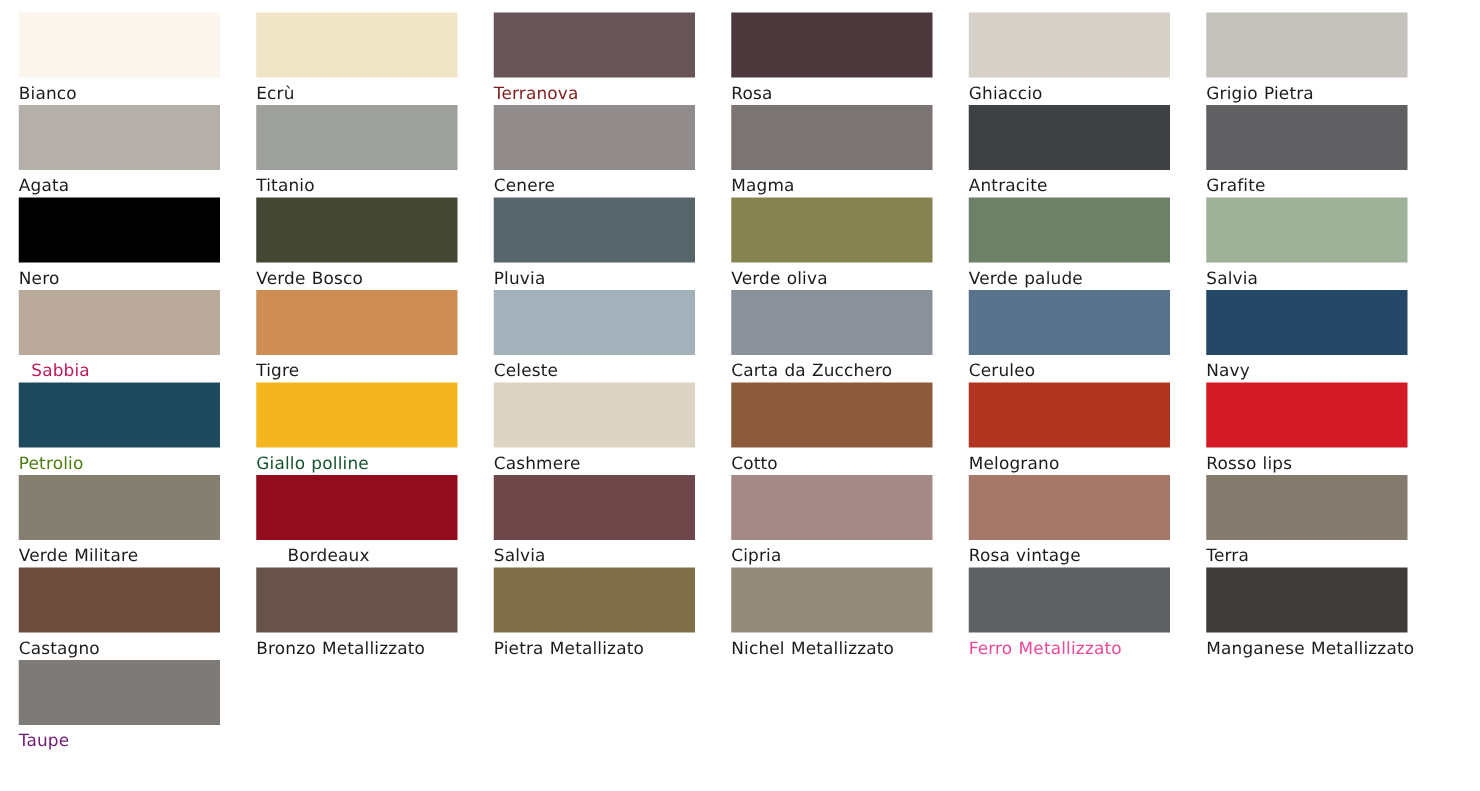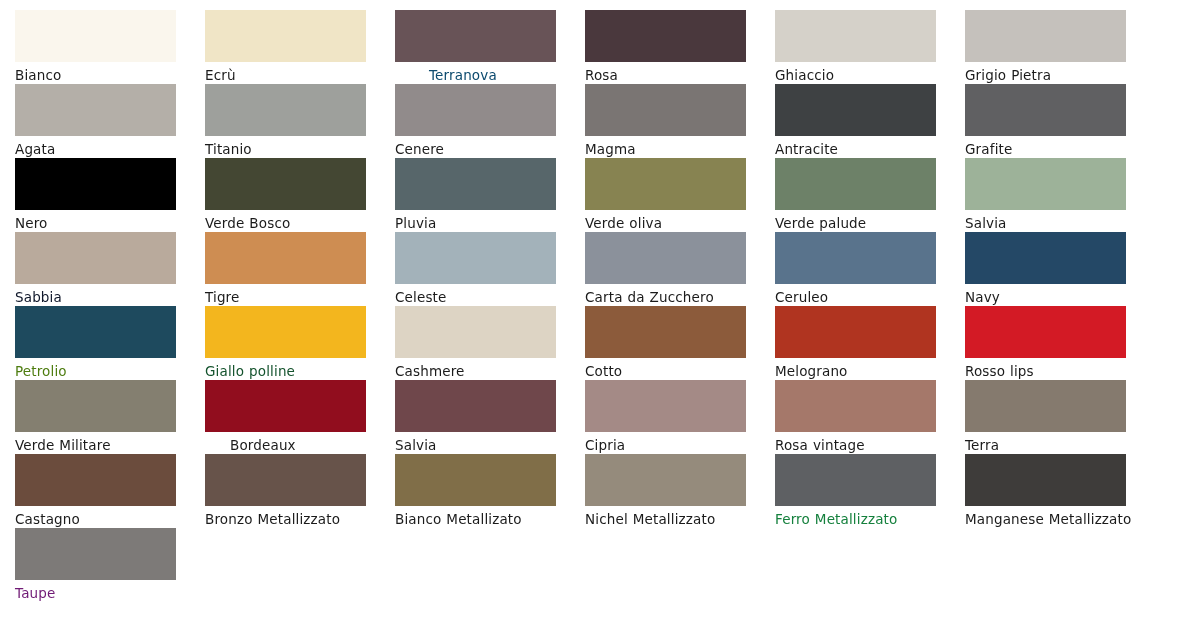--- a/index.html
+++ b/index.html
@@ -62,21 +62,21 @@
     <div class="swatch-cell">
       <span class="swatch-chip" style="background-color: rgb(250, 246, 237);"></span>
       <span class="swatch-label" style="color: rgb(27, 27, 27);">Bianco</span>
     </div>
     <div class="swatch-cell">
       <span class="swatch-chip" style="background-color: rgb(240, 229, 198);"></span>
       <span class="swatch-label" style="color: rgb(27, 27, 27);">Ecrù</span>
     </div>
     <div class="swatch-cell">
       <span class="swatch-chip" style="background-color: rgb(104, 83, 87);"></span>
-      <span class="swatch-label" style="color: #0c4a6e; margin-left: 34px;">Terranova</span>
+      <span class="swatch-label" style="color: #7f1d1d;">Terranova</span>
     </div>
     <div class="swatch-cell">
       <span class="swatch-chip" style="background-color: rgb(74, 56, 61);"></span>
       <span class="swatch-label" style="color: rgb(27, 27, 27);">Rosa</span>
     </div>
     <div class="swatch-cell">
       <span class="swatch-chip" style="background-color: rgb(213, 209, 201);"></span>
       <span class="swatch-label" style="color: rgb(27, 27, 27);">Ghiaccio</span>
     </div>
     <div class="swatch-cell">
@@ -126,21 +126,21 @@
     <div class="swatch-cell">
       <span class="swatch-chip" style="background-color: rgb(109, 129, 104);"></span>
       <span class="swatch-label" style="color: rgb(27, 27, 27);">Verde palude</span>
     </div>
     <div class="swatch-cell">
       <span class="swatch-chip" style="background-color: rgb(157, 178, 153);"></span>
       <span class="swatch-label" style="color: rgb(27, 27, 27);">Salvia</span>
     </div>
     <div class="swatch-cell">
       <span class="swatch-chip" style="background-color: rgb(185, 170, 156);"></span>
-      <span class="swatch-label" style="color: #0f172a;">Sabbia</span>
+      <span class="swatch-label" style="color: #be185d; margin-left: 10px;">Sabbia</span>
     </div>
     <div class="swatch-cell">
       <span class="swatch-chip" style="background-color: rgb(206, 141, 82);"></span>
       <span class="swatch-label" style="color: rgb(27, 27, 27);">Tigre</span>
     </div>
     <div class="swatch-cell">
       <span class="swatch-chip" style="background-color: rgb(163, 178, 186);"></span>
       <span class="swatch-label" style="color: rgb(27, 27, 27);">Celeste</span>
     </div>
     <div class="swatch-cell">
@@ -206,29 +206,29 @@
     <div class="swatch-cell">
       <span class="swatch-chip" style="background-color: rgb(107, 76, 61);"></span>
       <span class="swatch-label" style="color: rgb(27, 27, 27);">Castagno</span>
     </div>
     <div class="swatch-cell">
       <span class="swatch-chip" style="background-color: rgb(103, 83, 74);"></span>
       <span class="swatch-label" style="color: rgb(27, 27, 27);">Bronzo Metallizzato</span>
     </div>
     <div class="swatch-cell">
       <span class="swatch-chip" style="background-color: rgb(128, 110, 72);"></span>
-      <span class="swatch-label" style="color: rgb(27, 27, 27);">Bianco Metallizato</span>
+      <span class="swatch-label" style="color: rgb(27, 27, 27);">Pietra Metallizato</span>
     </div>
     <div class="swatch-cell">
       <span class="swatch-chip" style="background-color: rgb(149, 139, 124);"></span>
       <span class="swatch-label" style="color: rgb(27, 27, 27);">Nichel Metallizzato</span>
     </div>
     <div class="swatch-cell">
       <span class="swatch-chip" style="background-color: rgb(94, 96, 99);"></span>
-      <span class="swatch-label" style="color: #15803d;">Ferro Metallizzato</span>
+      <span class="swatch-label" style="color: #ec4899;">Ferro Metallizzato</span>
     </div>
     <div class="swatch-cell">
       <span class="swatch-chip" style="background-color: rgb(62, 60, 58);"></span>
       <span class="swatch-label" style="color: rgb(27, 27, 27);">Manganese Metallizzato</span>
     </div>
     <div class="swatch-cell">
       <span class="swatch-chip" style="background-color: rgb(125, 122, 120);"></span>
       <span class="swatch-label" style="color: #701a75;">Taupe</span>
     </div>
   </div>

